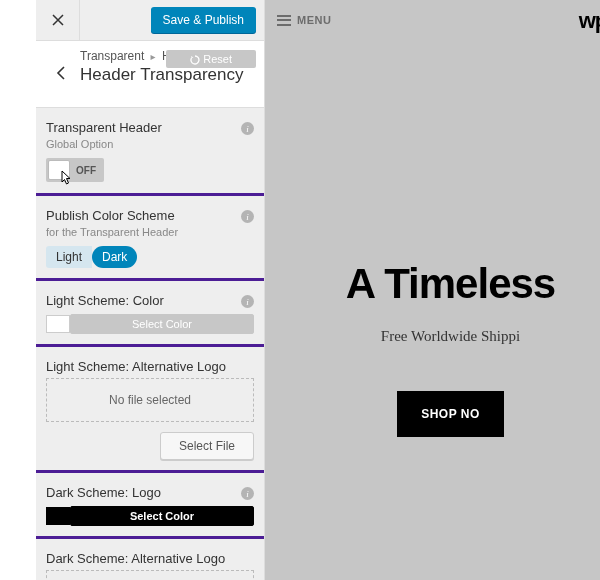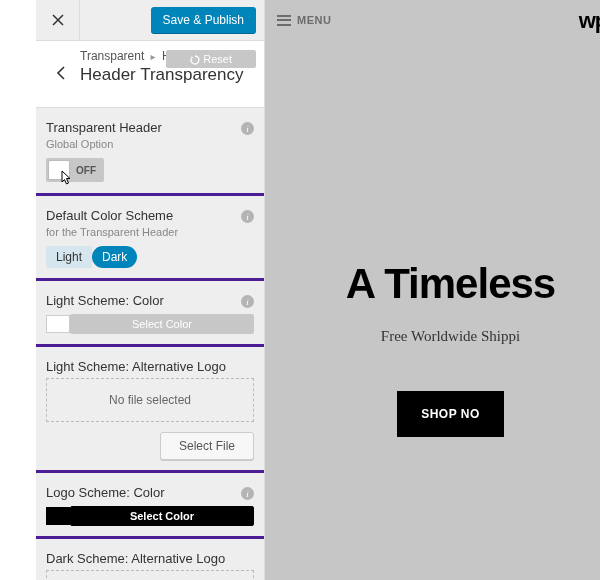--- a/index.html
+++ b/index.html
@@ -99,21 +99,21 @@
           <span class="toggle-label">OFF</span>
           <span class="cursor-icon">
             <svg width="18" height="22" viewBox="0 0 18 22">
                 <path d="M6 4 L6 15 L8.5 12.5 L10.5 17 L12.5 16 L10.5 11.5 L14 11.5 Z" fill="#fff" stroke="#000" stroke-width="1"></path>
               </svg>
           </span>
         </div>
       </div>
 
       <div class="section">
-        <div class="sec-title">Default Color Scheme</div>
+        <div class="sec-title">Publish Color Scheme</div>
         <span class="help-dot">i</span>
         <div class="sec-desc">for the Transparent Header</div>
         <div class="segmented">
           <button class="seg-btn">Light</button>
           <button class="seg-btn active">Dark</button>
         </div>
       </div>
 
       <div class="section">
         <div class="sec-title">Light Scheme: Color</div>
@@ -124,21 +124,21 @@
         </div>
       </div>
 
       <div class="section">
         <div class="sec-title">Light Scheme: Alternative Logo</div>
         <div class="upload-box">No file selected</div>
         <button class="select-file-btn">Select File</button>
       </div>
 
       <div class="section">
-        <div class="sec-title">Logo Scheme: Color</div>
+        <div class="sec-title">Dark Scheme: Logo</div>
         <span class="help-dot">i</span>
         <div class="color-row" style="margin-top:6px;">
           <div class="swatch" style="background:#000;border-color:#000;"></div>
           <div class="select-color-btn scl-dark">Select Color</div>
         </div>
       </div>
 
       <div class="section" style="border-bottom:none;">
         <div class="sec-title">Dark Scheme: Alternative Logo</div>
         <div class="upload-box">No file selected</div>

